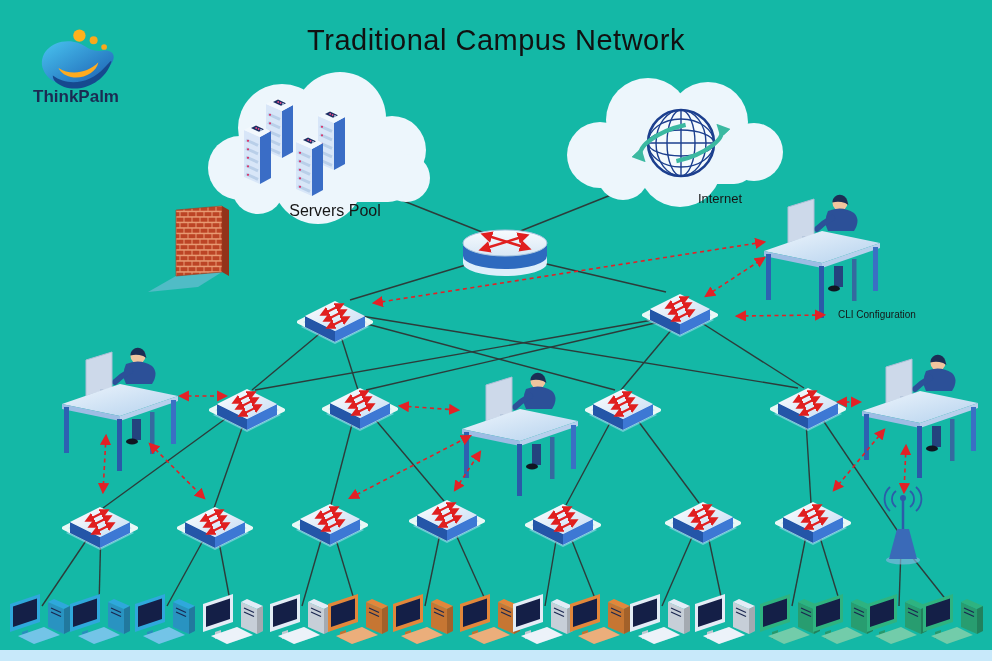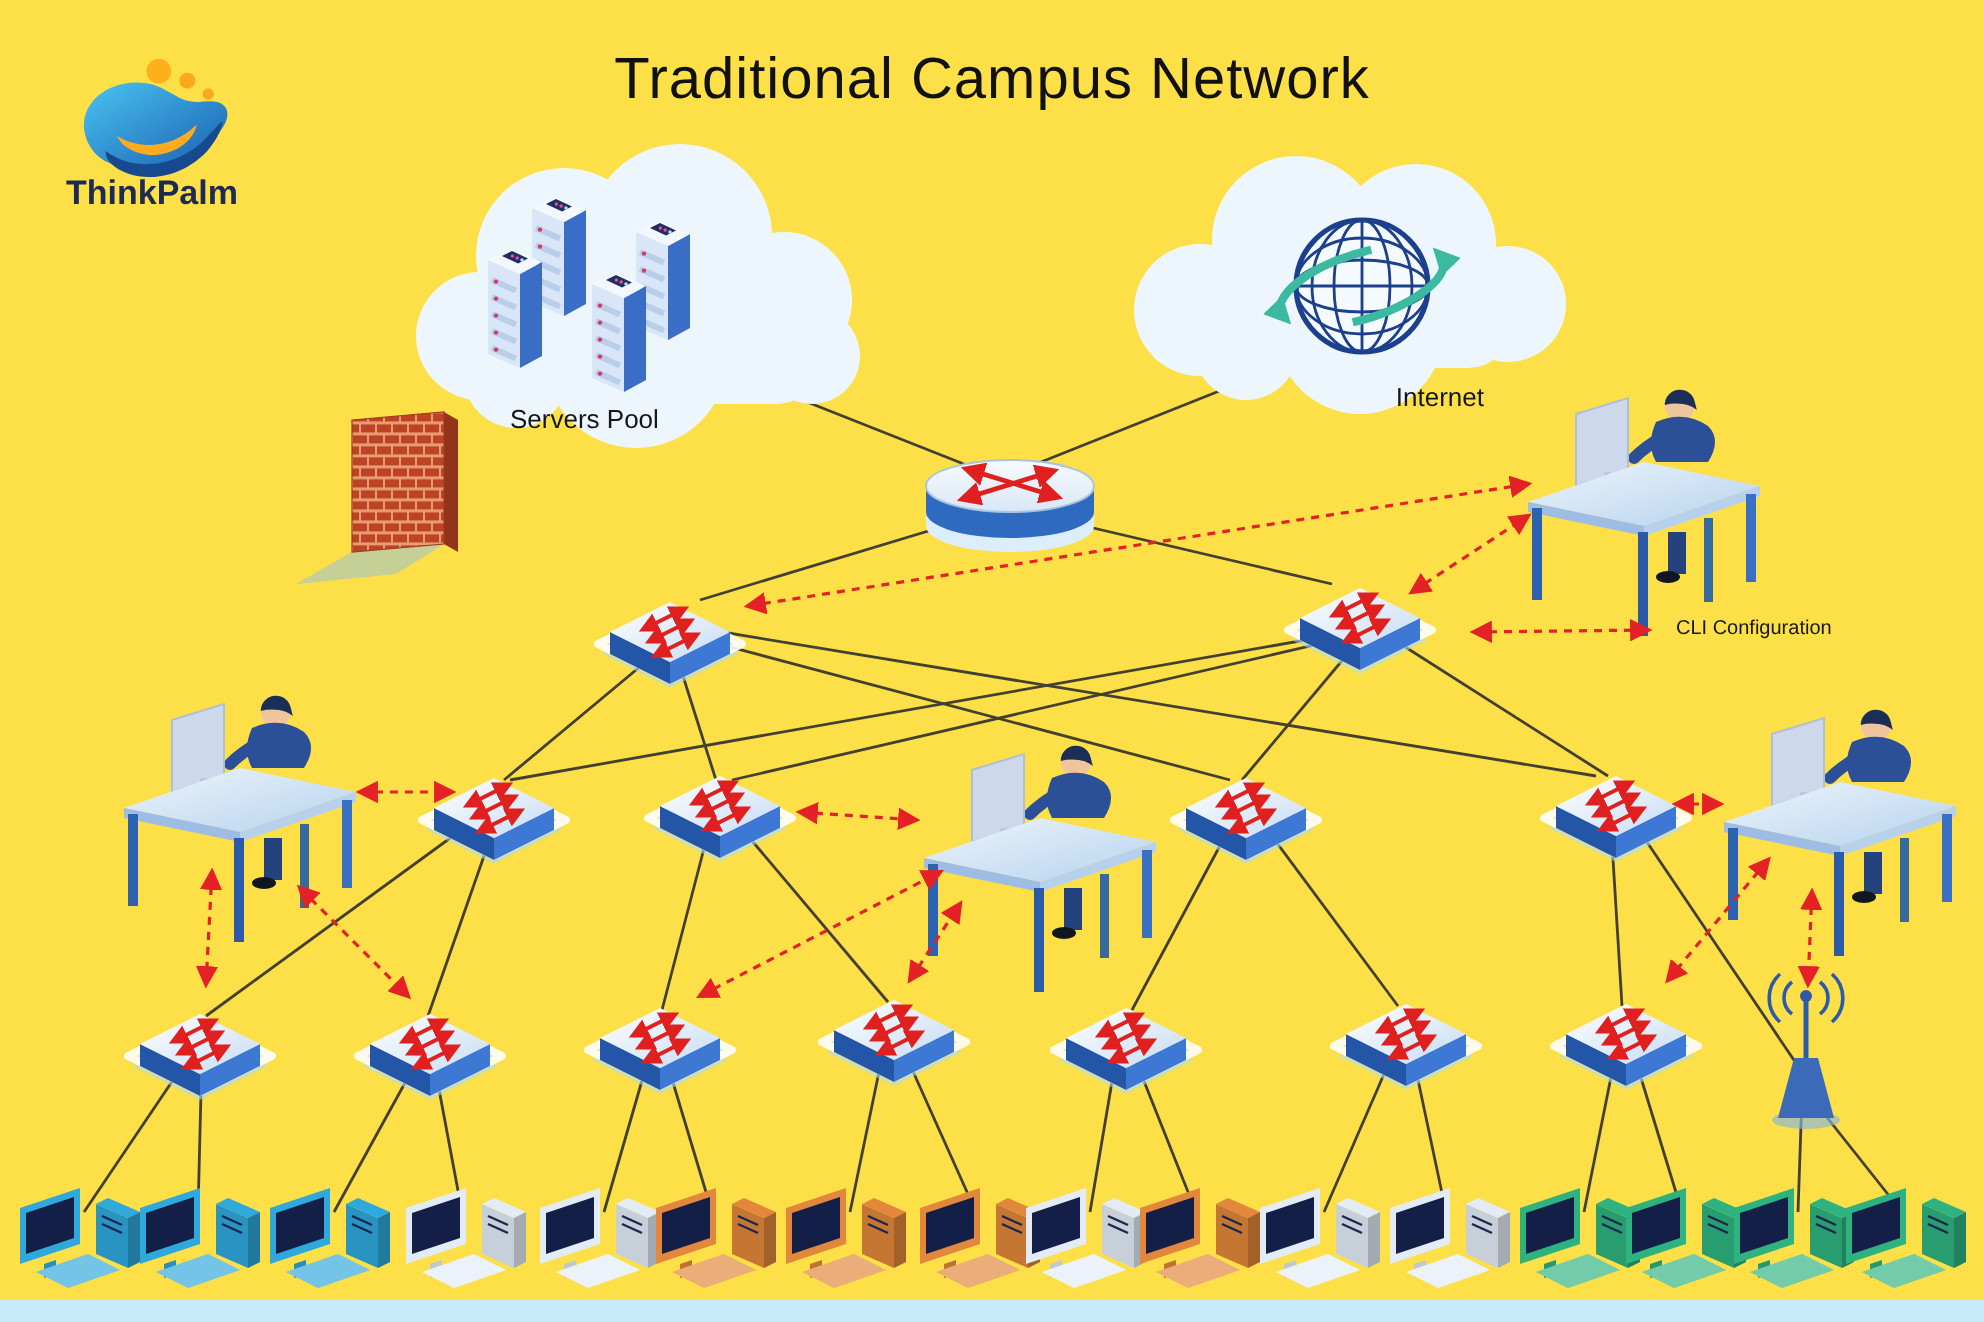--- a/index.html
+++ b/index.html
@@ -1,25 +1,25 @@
 <!DOCTYPE html>
 <html><head>
 <meta charset="utf-8">
 <style>
   html,body{margin:0;padding:0;background:#7fb9d9;}
   .canvas{
     position:relative;width:992px;height:661px;overflow:hidden;
-    background:#fde047;
+    background:#14b8a6;
     font-family:"Liberation Sans", sans-serif;
   }
   svg.layer{position:absolute;left:0;top:0;}
   .lbl{position:absolute;color:#161616;white-space:nowrap;}
   .title{left:0;right:0;top:24px;text-align:center;font-size:29px;letter-spacing:.5px;color:#111;}
   .logo-text{left:24px;top:87px;width:104px;text-align:center;font-size:17px;font-weight:bold;color:#1b2b52;}
-  .servers-label{left:255px;top:202px;width:160px;text-align:left;font-size:13px;}
+  .servers-label{left:255px;top:202px;width:160px;text-align:center;font-size:16px;}
   .internet-label{left:622px;top:191px;width:120px;text-align:right;font-size:13px;}
   .cli-label{left:838px;top:309px;font-size:10px;}
   .bottom-band{position:absolute;left:0;bottom:0;width:100%;height:11px;background:#c8e9fa;}
 </style>
 </head>
 <body>
 
 <div class="canvas">
 
 <svg class="layer" width="992" height="661" viewBox="0 0 992 661">

